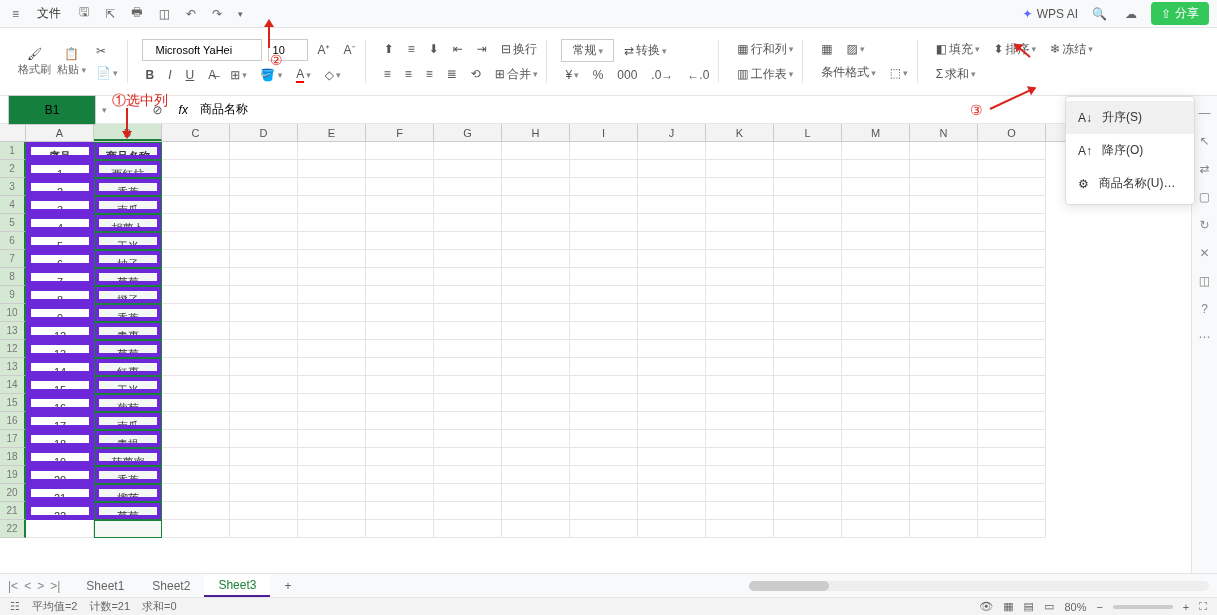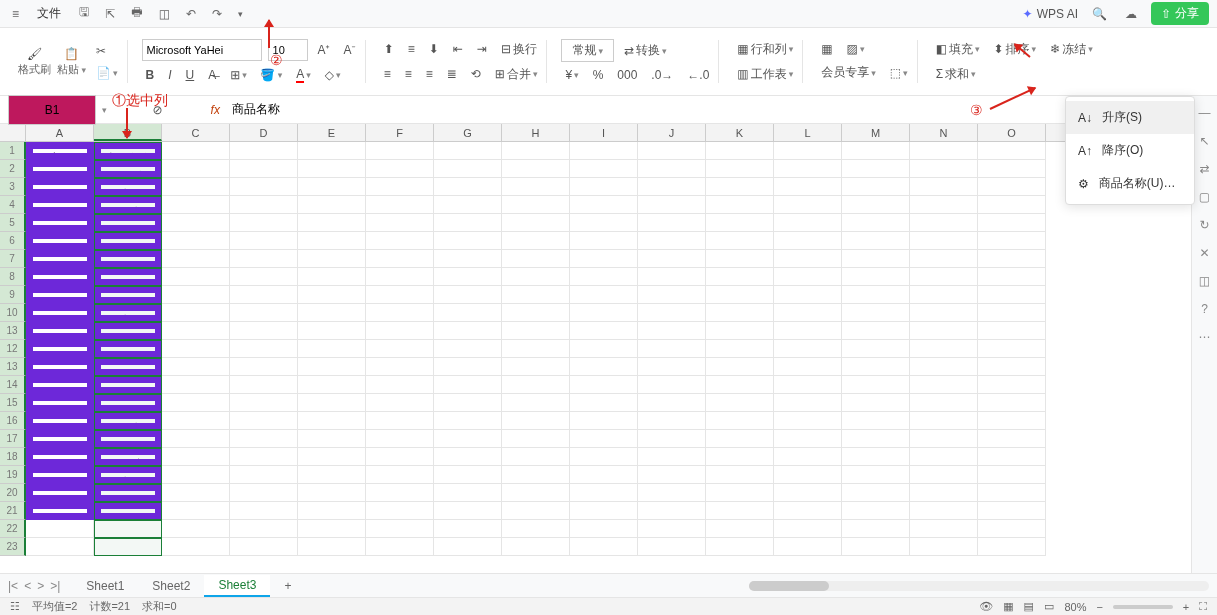--- a/index.html
+++ b/index.html
@@ -19,56 +19,56 @@
 .share-btn { background: #34c759; color: #fff; padding: 3px 10px; border-radius: 4px; cursor: pointer; display:flex; align-items:center; gap:4px;}
 
 
 .ribbon { height: 68px; display: flex; align-items: stretch; padding: 4px 8px 4px 12px; gap: 8px; border-bottom: 1px solid #e5e5e5; background: #fff; position: relative; }
 .rgroup { display: flex; flex-direction: column; justify-content: center; gap: 4px; padding: 0 6px; position: relative; }
 .rgroup::after { content: ""; position: absolute; right: 0; top: 8px; bottom: 8px; width: 1px; background: #e5e5e5; }
 .rgroup.noborder::after { display: none; }
 .rrow { display: flex; align-items: center; gap: 6px; }
 .rbtn { padding: 2px 4px; color: #555; cursor: pointer; display: flex; align-items: center; gap: 2px; white-space: nowrap; }
 .rbtn-lbl { font-size: 11px; color: #666; }
-.font-sel { width: 120px; height: 22px; border: 1px solid #ccc; font-size: 11px; padding: 0 4px; }
+.font-sel { width: 120px; height: 22px; border: 1px solid #ccc; font-size: 11px; padding: 0 13px; }
 .size-sel { width: 40px; height: 22px; border: 1px solid #ccc; font-size: 11px; padding: 0 4px; }
 .icon-sq { width:16px; height:16px; display:inline-flex; align-items:center; justify-content:center; }
 
 
 .dropdown { position: absolute; top: 68px; right: 22px; width: 130px; background: #fff; border: 1px solid #ddd; box-shadow: 0 2px 12px rgba(0,0,0,0.12); border-radius: 4px; padding: 4px 0; z-index: 100; }
 .dd-item { padding: 8px 12px; display: flex; align-items: center; gap: 10px; cursor: pointer; }
 .dd-item:hover, .dd-item.hl { background: #f0f0f0; }
 
 
 .formula-row { height: 28px; display: flex; align-items: center; border-bottom: 1px solid #e5e5e5; padding: 0 8px; gap: 6px; position: relative; }
-.namebox { width: 88px; height: 30px; border: 1px solid #ccc; text-align: center; font-size: 12px; background:#be185d;}
-.fx-lbl { font-style: italic; color: #c2410c; padding: 0 6px; margin-left: 32px; }
+.namebox { width: 88px; height: 30px; border: 1px solid #ccc; text-align: center; font-size: 12px; background:#15803d;}
+.fx-lbl { font-style: italic; color: #000000; padding: 0 6px; }
 .formula-in { flex: 1; height: 20px; border: none; outline: none; font-size: 12px; }
 
 
 .colhdr-row { display: flex; height: 18px; border-bottom: 1px solid #ccc; background: #f3f3f3; }
 .corner { width: 26px; border-right: 1px solid #ccc; }
 .colhdr { width: 68px; border-right: 1px solid #ccc; text-align: center; font-size: 11px; color: #555; line-height: 18px; cursor: pointer; }
 .colhdr.sel { background: #d4e8d4; border-bottom: 2px solid #1a7f37; }
 
 
 .grid-area { position: relative; height: 420px; overflow: hidden; }
 .gridrow { display: flex; height: 18px; }
 .rowhdr { width: 26px; border-right: 1px solid #ccc; border-bottom: 1px solid #ccc; text-align: center; font-size: 10px; color: #777; background: #f3f3f3; line-height: 18px; }
 .rowhdr.sel { background: #d4e8d4; border-right: 2px solid #1a7f37; }
 .cell { width: 68px; border-right: 1px solid #e5e5e5; border-bottom: 1px solid #e5e5e5; text-align: center; font-size: 11px; line-height: 18px; overflow: hidden; white-space: nowrap; }
-.cell.bord { border: 7px solid #6d28d9; text-align: center; }
+.cell.bord { border: 5px solid #6d28d9; text-align: center; }
 .cell.hdr { font-weight: bold; background: #fff; }
 .cell.selcol { background: rgba(26,127,55,0.05); outline: 1px solid #1a7f37; outline-offset: -1px; }
 
 
 .sheet-tabs { position: absolute; bottom: 18px; left: 0; right: 0; height: 24px; display: flex; align-items: center; padding: 0 8px; border-top: 1px solid #e5e5e5; background: #f8f9fa; }
 .sheet-nav { display: flex; gap: 6px; margin-right: 12px; color: #888; }
 .sheet-tab { padding: 3px 14px; cursor: pointer; color: #666; font-size: 12px; }
-.sheet-tab.active { color: #1a7f37; border-bottom: 2px solid #0ea5e9; background: #fff; }
+.sheet-tab.active { color: #1a7f37; border-bottom: 2px solid #4c1d95; background: #fff; }
 .scroll-ph { margin-left: auto; width: 460px; height: 10px; background: #eee; border-radius: 5px; position: relative; }
 .scroll-th { position: absolute; left: 0; width: 80px; height: 10px; background: #ccc; border-radius: 5px; }
 
 
 .statusbar { position: absolute; bottom: 0; left: 0; right: 0; height: 18px; display: flex; align-items: center; padding: 0 10px; font-size: 11px; color: #666; background: #f3f3f3; border-top: 1px solid #e5e5e5; gap: 12px; }
 .statusbar .right { margin-left: auto; display: flex; align-items: center; gap: 10px; }
 
 
 .sidepanel { position: absolute; right: 0; top: 96px; bottom: 42px; width: 26px; background: #f8f9fa; border-left: 1px solid #e5e5e5; display: flex; flex-direction: column; align-items: center; gap: 14px; padding-top: 10px; }
 .sp-ic { color: #888; cursor: pointer; }
@@ -204,21 +204,21 @@
       </div>
   </div>
 
   <div class="rgroup">
     <div class="rrow">
       <span class="rbtn">▦</span>
       <span class="rbtn">▨<span class="caret">▾</span></span>
     </div>
     <div class="rrow">
       <span class="rbtn">
-          <span>会员专享</span>
+          <span>条件格式</span>
           <span class="caret">▾</span>
         </span>
       <span class="rbtn">⬚<span class="caret">▾</span></span>
     </div>
   </div>
 
   <div class="rgroup noborder">
     <div class="rrow">
       <span class="rbtn">◧ <span>填充</span><span class="caret">▾</span></span>
       <span class="rbtn">⬍ <span>排序</span><span class="caret">▾</span></span>
@@ -663,38 +663,20 @@
       <div class="cell"></div>
       <div class="cell"></div>
       <div class="cell"></div>
       <div class="cell"></div>
       <div class="cell"></div>
       <div class="cell"></div>
       <div class="cell"></div>
       <div class="cell"></div>
       <div class="cell"></div>
     </div>
-    <div class="gridrow">
-      <div class="rowhdr sel">23</div>
-      <div class="cell"></div>
-      <div class="cell selcol"></div>
-      <div class="cell"></div>
-      <div class="cell"></div>
-      <div class="cell"></div>
-      <div class="cell"></div>
-      <div class="cell"></div>
-      <div class="cell"></div>
-      <div class="cell"></div>
-      <div class="cell"></div>
-      <div class="cell"></div>
-      <div class="cell"></div>
-      <div class="cell"></div>
-      <div class="cell"></div>
-      <div class="cell"></div>
-    </div>
   </div>
 
 <div class="sidepanel">
   <span class="sp-ic">—</span>
   <span class="sp-ic">↖</span>
   <span class="sp-ic">⇄</span>
   <span class="sp-ic">▢</span>
   <span class="sp-ic">↻</span>
   <span class="sp-ic">✕</span>
   <span class="sp-ic">◫</span>

